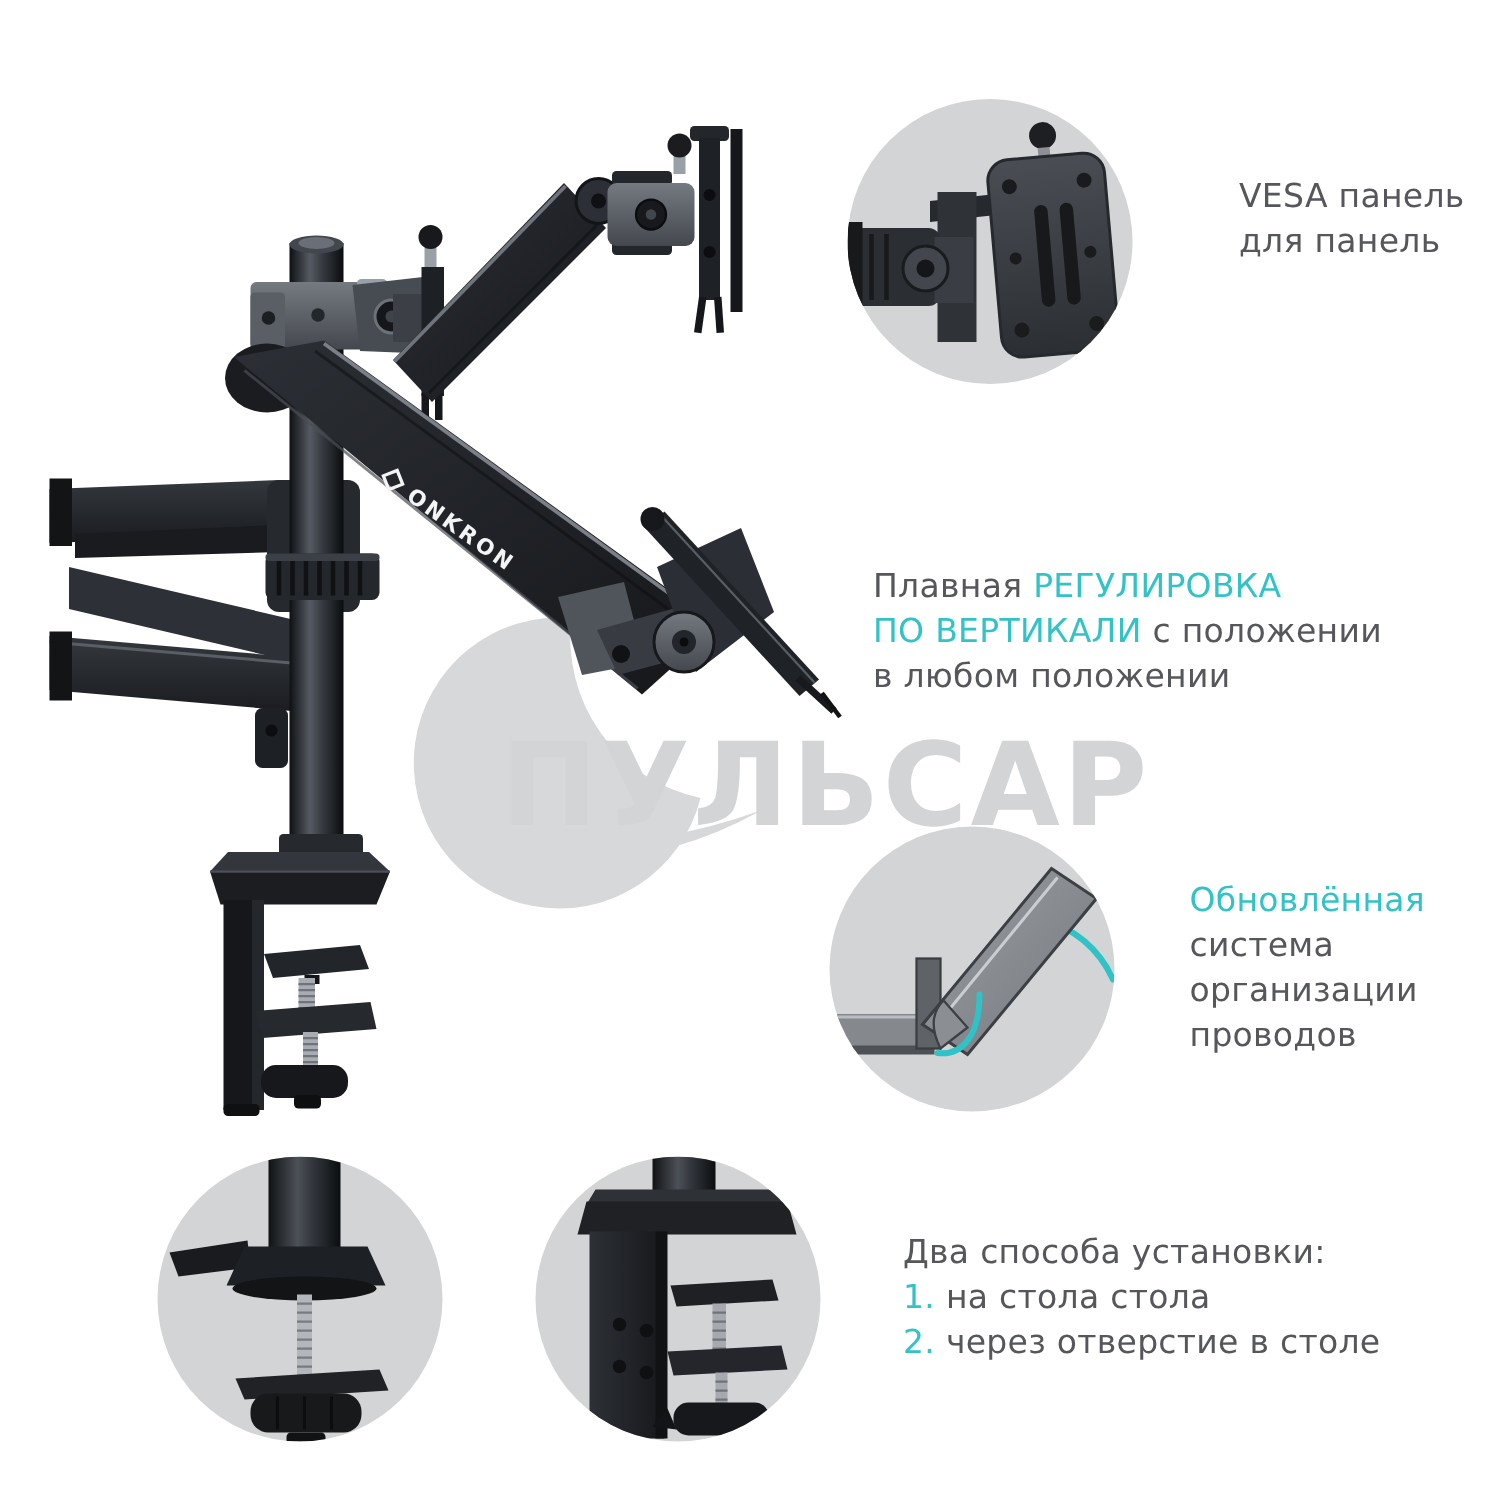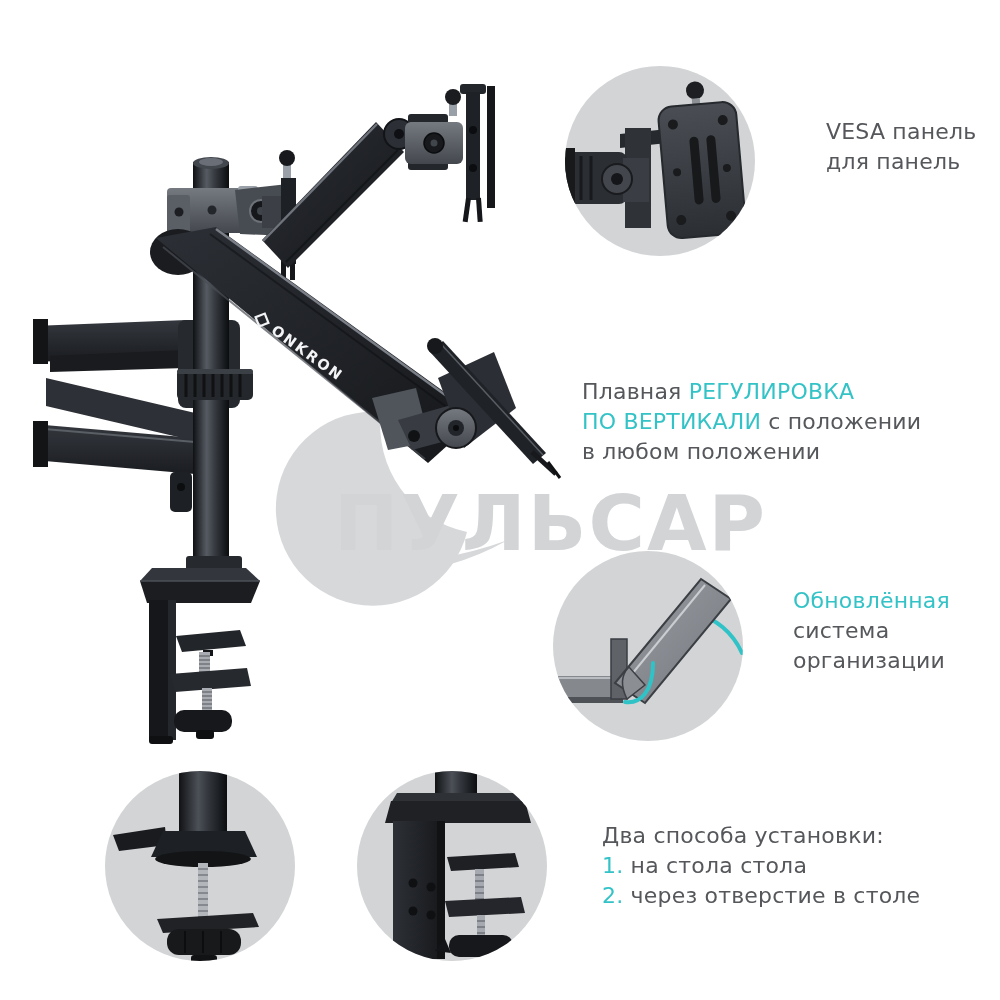--- a/index.html
+++ b/index.html
@@ -290,20 +290,21 @@
     </div>
   <div class="feature" id="t-adjust">
       <div class="tline"><span>Плавная </span><span class="accent">РЕГУЛИРОВКА</span></div>
       <div class="tline"><span class="accent">ПО ВЕРТИКАЛИ</span><span> с положении</span></div>
       <div class="tline"><span>в любом положении</span></div>
     </div>
   <div class="feature" id="t-cable">
       <div class="tline"><span class="accent">Обновлённая</span></div>
       <div class="tline"><span>система</span></div>
       <div class="tline"><span>организации</span></div>
+      <div class="tline"><span>проводов</span></div>
     </div>
   <div class="feature" id="t-install">
       <div class="tline"><span>Два способа установки:</span></div>
       <div class="tline"><span class="accent">1.</span><span> на стола стола</span></div>
       <div class="tline"><span class="accent">2.</span><span> через отверстие в столе</span></div>
     </div>
 
 </div>
 
 </body></html>

